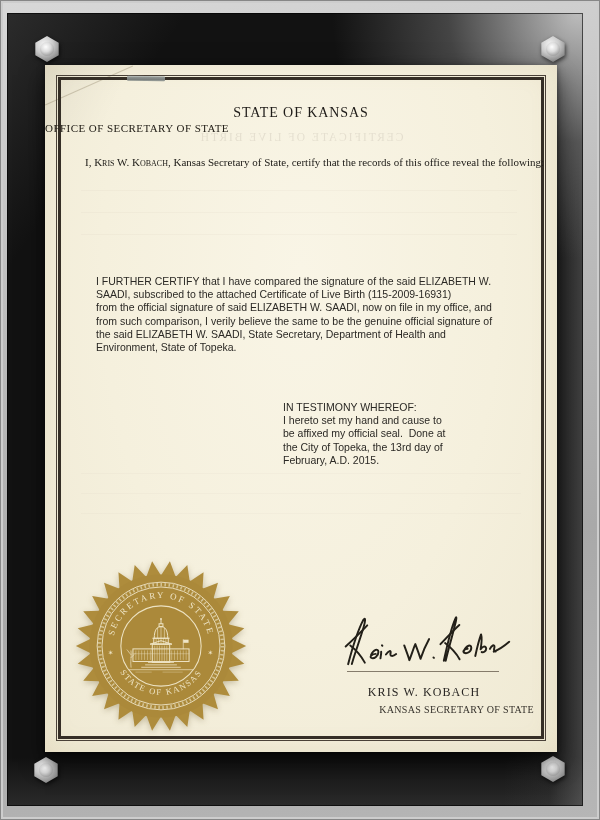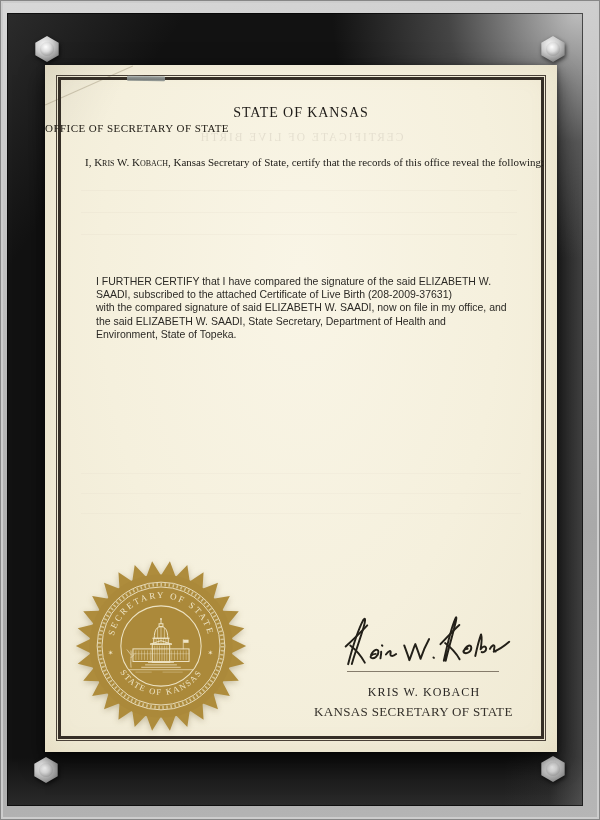--- a/index.html
+++ b/index.html
@@ -65,22 +65,22 @@
   .par1{left:51px;top:179px;}
   .par2{left:51px;top:210px;}
   .testimony{left:238px;top:336px;}
   
   .sig-script{position:absolute;left:294px;top:546px;width:172px;height:60px;
         transform:rotate(-2deg);}
   .sig-line{position:absolute;left:302px;top:606px;width:152px;height:1px;
         background:rgba(105,95,80,.8);}
   .sig-name{position:absolute;left:269px;top:620px;width:220px;text-align:center;
         font-size:12px;letter-spacing:1.1px;color:#2a2724;}
-  .sig-title{position:absolute;left:269px;top:639px;width:220px;text-align:left;
-        font-size:13px;letter-spacing:.35px;color:#35312b;font-family:Liberation Serif, serif;}
+  .sig-title{position:absolute;left:269px;top:639px;width:220px;text-align:right;
+        font-size:10px;letter-spacing:.35px;color:#35312b;font-family:Liberation Serif, serif;}
   
   .seal{position:absolute;left:27px;top:492px;width:178px;height:178px;
         filter:drop-shadow(0 2px 3px rgba(90,70,20,.30));}
   .seal-arc{font-family:"Liberation Serif",serif;font-size:9.2px;letter-spacing:2.2px;
         fill:#eee4c4;}
   .seal-arc-b{font-size:8.8px;letter-spacing:1.6px;}
   .seal-star{font-size:7px;fill:#eee4c4;}
 </style>
 </head>
 <body>
@@ -125,26 +125,34 @@
     <div class="ghost-band"></div>
 
     <div class="title">STATE OF KANSAS</div>
     <div class="subtitle">OFFICE OF SECRETARY OF STATE</div>
 
     <div class="intro"><span>I, </span><span class="sc">Kris W. Kobach</span><span>, Kansas Secretary of State, certify that the records of this office reveal the following:</span></div>
 
 
     <div class="body-par par2">
       <div>I FURTHER CERTIFY that I have compared the signature of the said ELIZABETH W.</div>
-      <div>SAADI, subscribed to the attached Certificate of Live Birth (208-2009-37631)</div>
-      <div>with the compared signature of said ELIZABETH W. SAADI, now on file in my office, and</div>
+      <div>SAADI, subscribed to the attached Certificate of Live Birth (115-2009-16931)</div>
+      <div>from the official signature of said ELIZABETH W. SAADI, now on file in my office, and</div>
+      <div>from such comparison, I verily believe the same to be the genuine official signature of</div>
       <div>the said ELIZABETH W. SAADI, State Secretary, Department of Health and</div>
       <div>Environment, State of Topeka.</div>
     </div>
 
+    <div class="body-par testimony">
+      <div>IN TESTIMONY WHEREOF:</div>
+      <div>I hereto set my hand and cause to</div>
+      <div>be affixed my official seal.  Done at</div>
+      <div>the City of Topeka, the 13rd day of</div>
+      <div>February, A.D. 2015.</div>
+    </div>
 
     <svg class="seal" viewBox="-92 -92 184 184" xmlns="http://www.w3.org/2000/svg" xmlns:xlink="http://www.w3.org/1999/xlink">
       <polygon id="seal-burst" fill="#ae8c3c" points="88.0,0.0 72.6,7.6 86.1,18.3 69.4,22.6 80.4,35.8 63.2,36.5 71.2,51.7 54.2,48.8 58.9,65.4 42.9,59.1 44.0,76.2 29.7,66.7 27.2,83.7 15.2,71.4 9.2,87.5 0.0,73.0 -9.2,87.5 -15.2,71.4 -27.2,83.7 -29.7,66.7 -44.0,76.2 -42.9,59.1 -58.9,65.4 -54.2,48.8 -71.2,51.7 -63.2,36.5 -80.4,35.8 -69.4,22.6 -86.1,18.3 -72.6,7.6 -88.0,0.0 -72.6,-7.6 -86.1,-18.3 -69.4,-22.6 -80.4,-35.8 -63.2,-36.5 -71.2,-51.7 -54.2,-48.8 -58.9,-65.4 -42.9,-59.1 -44.0,-76.2 -29.7,-66.7 -27.2,-83.7 -15.2,-71.4 -9.2,-87.5 -0.0,-73.0 9.2,-87.5 15.2,-71.4 27.2,-83.7 29.7,-66.7 44.0,-76.2 42.9,-59.1 58.9,-65.4 54.2,-48.8 71.2,-51.7 63.2,-36.5 80.4,-35.8 69.4,-22.6 86.1,-18.3 72.6,-7.6"></polygon>
       <circle r="74" fill="#ab893a"></circle>
       <circle r="66" fill="none" stroke="#e9debd" stroke-width="1"></circle>
       <circle r="63.5" fill="none" stroke="#e6dbb8" stroke-width="3.4" stroke-dasharray="1.6 2.6" opacity=".7"></circle>
       <circle r="61" fill="none" stroke="#e9debd" stroke-width="1"></circle>
       <circle r="41.5" fill="none" stroke="#ece2c2" stroke-width="1.1"></circle>
       <defs>
         <path id="arcTop" d="M -46,20 A 50,50 0 1 1 46,20"></path>

